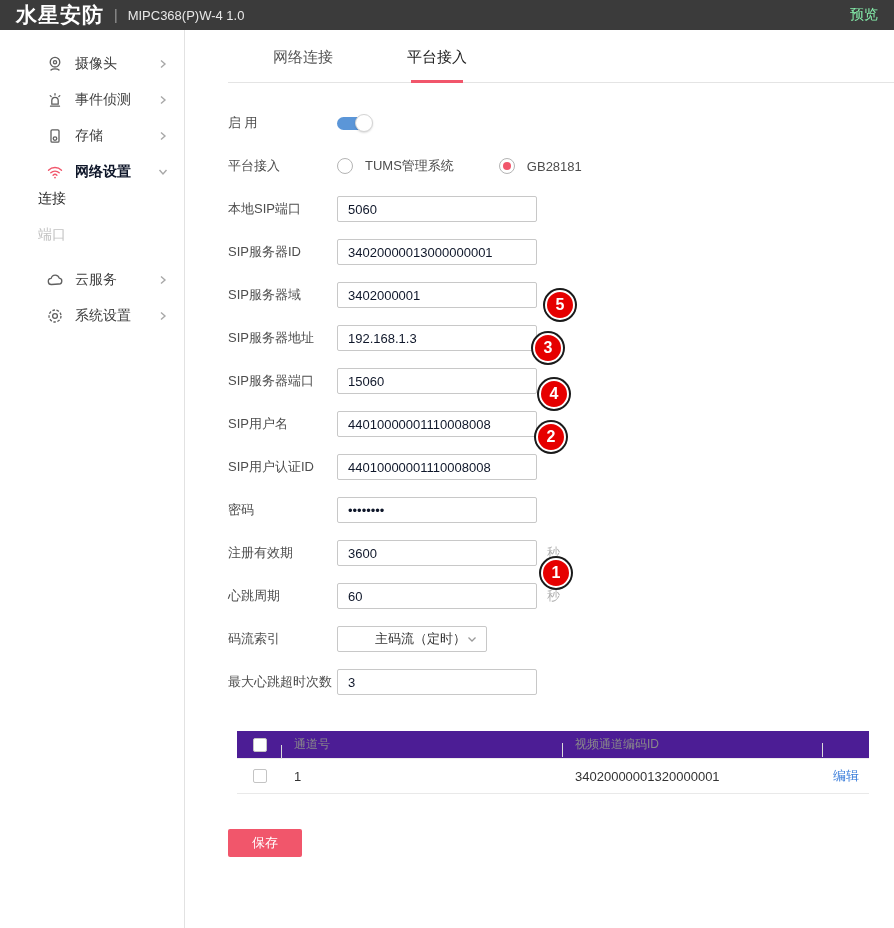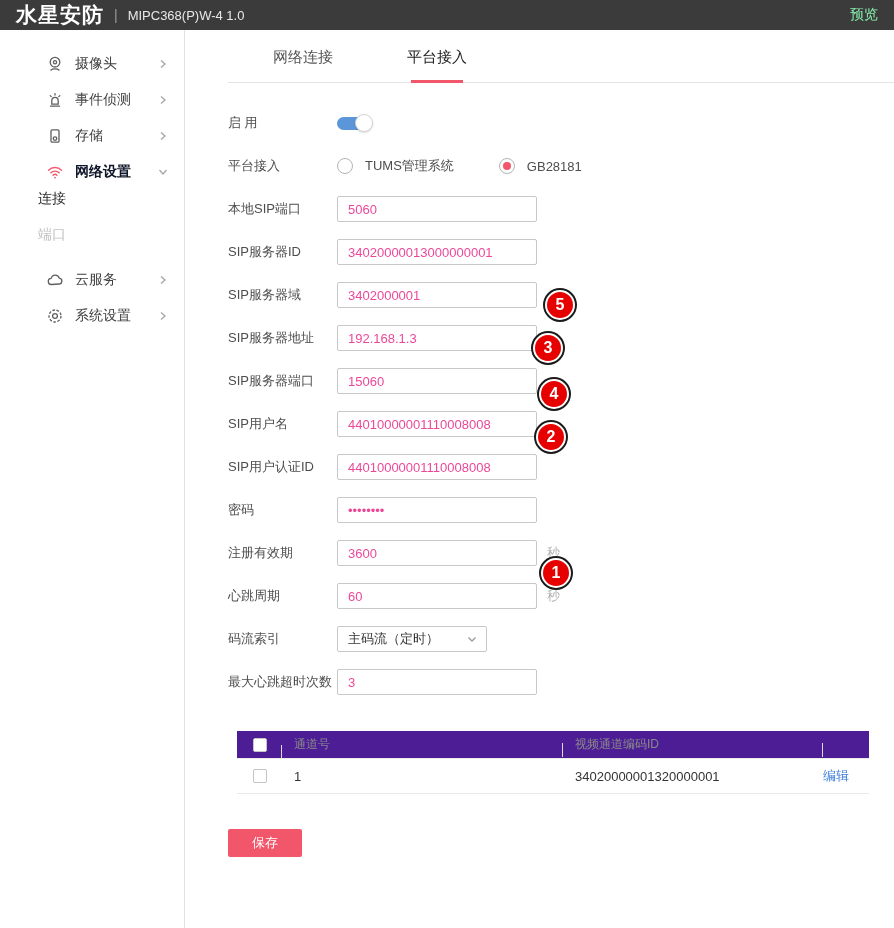--- a/index.html
+++ b/index.html
@@ -43,21 +43,21 @@
   .tab.active { color:#1f1f1f; }
   .tab.active .tab-underline { position:absolute; left:9px; bottom:-1px; width:52px; height:3px;
          background:#f1566b; }
 
   
   .form { padding:27px 0 0 43px; }
   .frow { display:flex; align-items:center; height:26px; margin-bottom:17px; }
   .frow.gap-top { margin-top:14px; }
   .flabel { width:109px; color:#4d4d4d; flex:none; }
   .finput { width:200px; height:26px; border:1px solid #c8c8c8; border-radius:2px;
-            padding:0 10px; font-size:13px; color:#ec4899; font-family:inherit; background:#fff; }
+            padding:0 10px; font-size:13px; color:#0f172a; font-family:inherit; background:#fff; }
   .unit { color:#b0b0b0; margin-left:10px; }
   .status-link { color:#3d7fdb; }
 
   
   .toggle { position:relative; width:36px; height:18px; cursor:pointer; }
   .toggle-track { position:absolute; left:0; top:3px; width:30px; height:13px; border-radius:7px;
                   background:#5b96d8; }
   .toggle-knob { position:absolute; right:0; top:0; width:18px; height:18px; border-radius:50%;
                  background:#fff; border:1px solid #d4d4d4; box-shadow:0 1px 2px rgba(0,0,0,.15); }
 
@@ -66,34 +66,34 @@
   .radio-opt { display:flex; align-items:center; cursor:pointer; }
   .radio-opt + .radio-opt { margin-left:45px; }
   .radio { width:16px; height:16px; border:1px solid #b4b4b4; border-radius:50%;
            display:flex; align-items:center; justify-content:center; background:#fff; flex:none; }
   .radio.checked::after { content:""; width:8px; height:8px; border-radius:50%; background:#f1566b; }
   .radio-label { margin-left:12px; color:#4d4d4d; }
 
   
   .dropdown { width:150px; height:26px; border:1px solid #c8c8c8; border-radius:2px; background:#fff;
               display:flex; align-items:center; padding:0 8px 0 10px; cursor:pointer; }
-  .dropdown-value { flex:1; color:#333; }
+  .dropdown-value { flex:1; color:#333;text-align:right; }
   .dropdown .dd-chev { width:12px; height:12px; color:#999; }
   .dropdown .dd-chev svg { width:12px; height:12px; display:block; }
 
   
   .table { margin:36px 0 0 52px; width:632px; }
   .thead { height:28px; background:#4c1d95; display:flex; align-items:center;
            border-bottom:1px solid #ececec; font-size:12px; color:#8a8a8a; }
   .trow { height:35px; display:flex; align-items:center; border-bottom:1px solid #e9e9e9;
           font-size:13px; color:#333; }
   .c1 { width:45px; display:flex; justify-content:center; flex:none; }
   .c2 { width:281px; padding-left:12px; flex:none; }
   .c3 { width:260px; padding-left:12px; flex:none; }
-  .c4 { width:46px; text-align:left; flex:none; }
+  .c4 { width:46px; text-align:center; flex:none; }
   .thead .c1, .thead .c2, .thead .c3 { position:relative; }
   .thead .c1::after, .thead .c2::after, .thead .c3::after {
       content:""; position:absolute; right:0; top:7px; width:1px; height:14px; background:#dcdcdc; }
   .checkbox { width:14px; height:14px; border:1px solid #c4c4c4; border-radius:2px; background:#fff;
               cursor:pointer; display:inline-block; }
   .edit-link { color:#3d7fdb; cursor:pointer; }
 
   
   .save-btn { margin:35px 0 0 43px; width:74px; height:28px; background:#f1566b; color:#fff;
               border:none; border-radius:2px; font-size:13px; font-family:inherit; cursor:pointer; }

